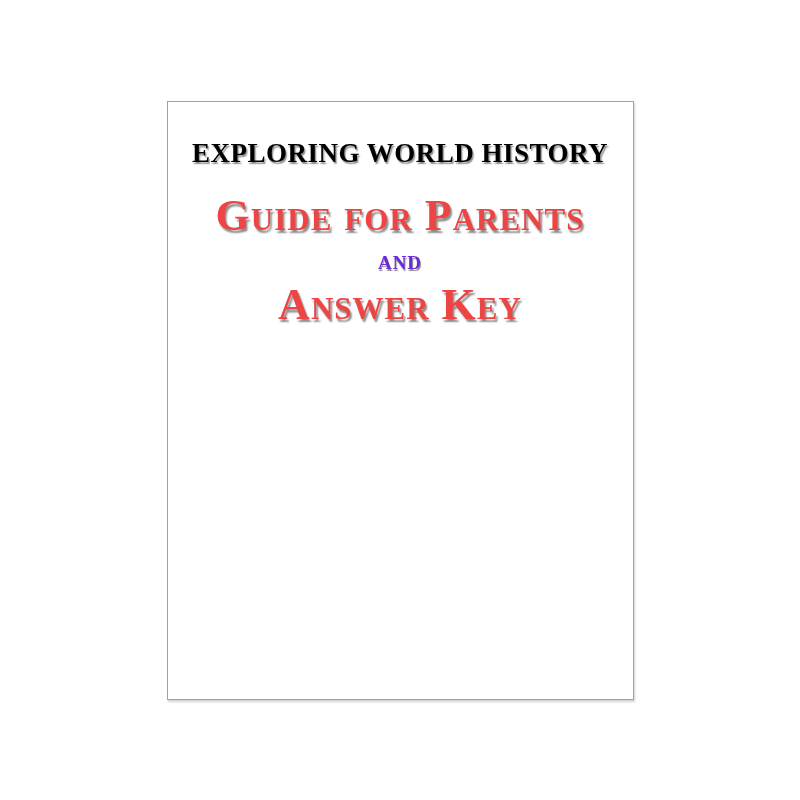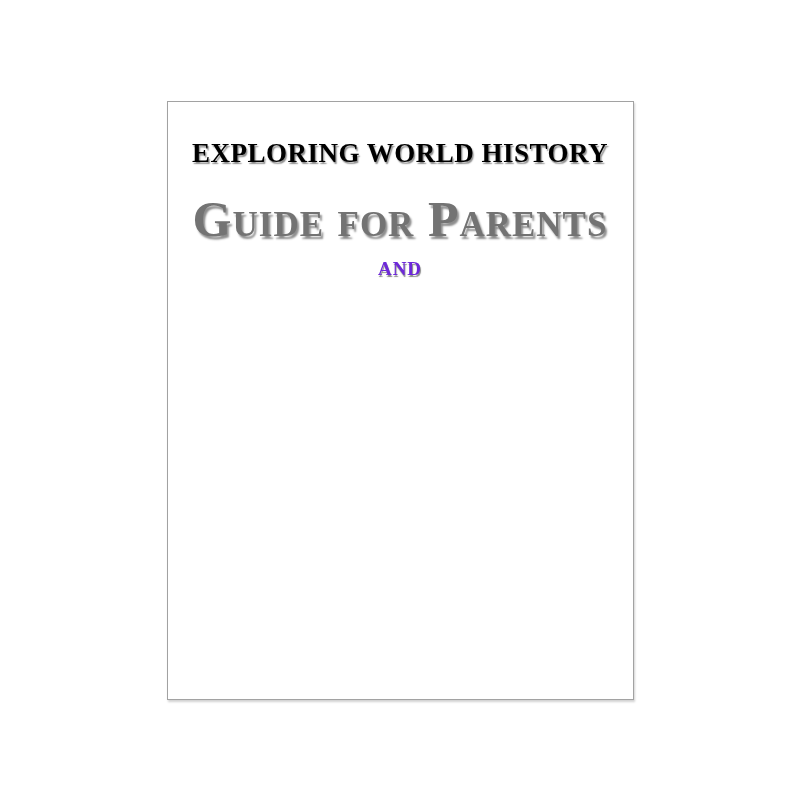--- a/index.html
+++ b/index.html
@@ -31,24 +31,24 @@
   }
   .series-title {
     font-size: 27px;
     font-weight: bold;
     color: #000000;
     letter-spacing: 0.5px;
     line-height: 1;
     text-shadow: 0.05em 0.08em 0.05em rgba(0,0,0,0.45);
   }
   .main-title, .sub-title {
-    font-size: 50px;
+    font-size: 44px;
     font-weight: bold;
     font-variant: small-caps;
-    color: #737373;
+    color: #ef4444;
     letter-spacing: 1px;
     line-height: 1;
     text-shadow: 0.04em 0.06em 0.04em rgba(0,0,0,0.45);
   }
   .main-title { margin-top: 27px; }
   .conjunction {
     margin-top: 15px;
     font-size: 19px;
     font-weight: bold;
     color: #6d28d9;
@@ -59,14 +59,15 @@
   .sub-title { margin-top: 11px; }
 </style>
 </head>
 <body>
 
 <div class="canvas">
   <div class="page">
     <div class="series-title">EXPLORING WORLD HISTORY</div>
     <div class="main-title">Guide for Parents</div>
     <div class="conjunction">AND</div>
+    <div class="sub-title">Answer Key</div>
   </div>
 </div>
 
 </body></html>

